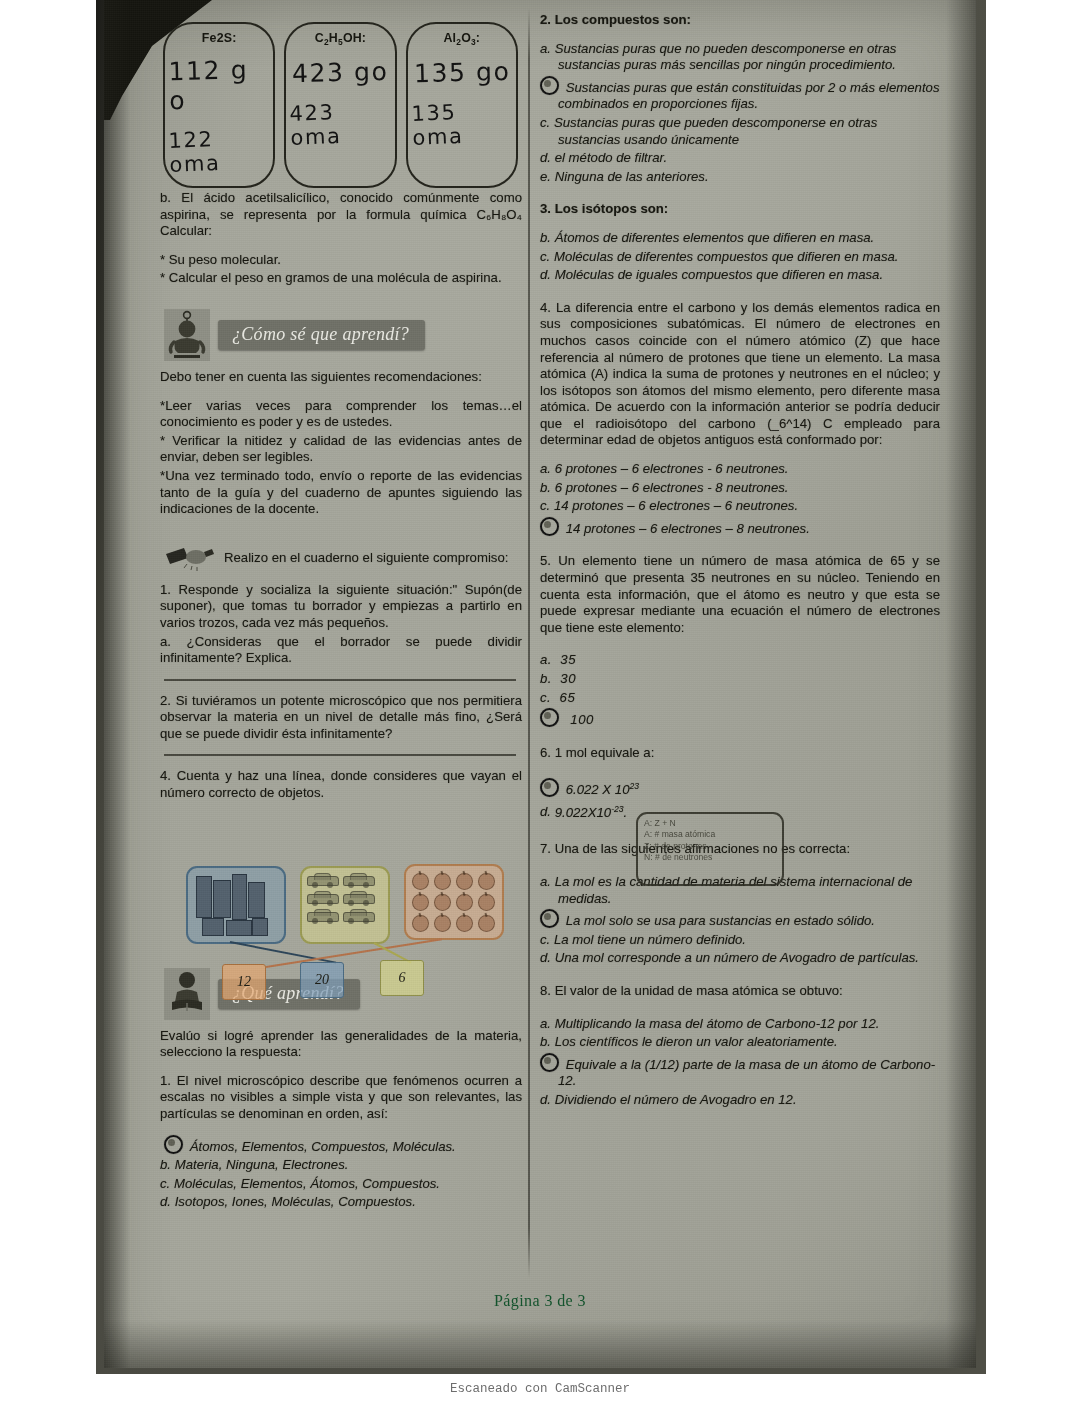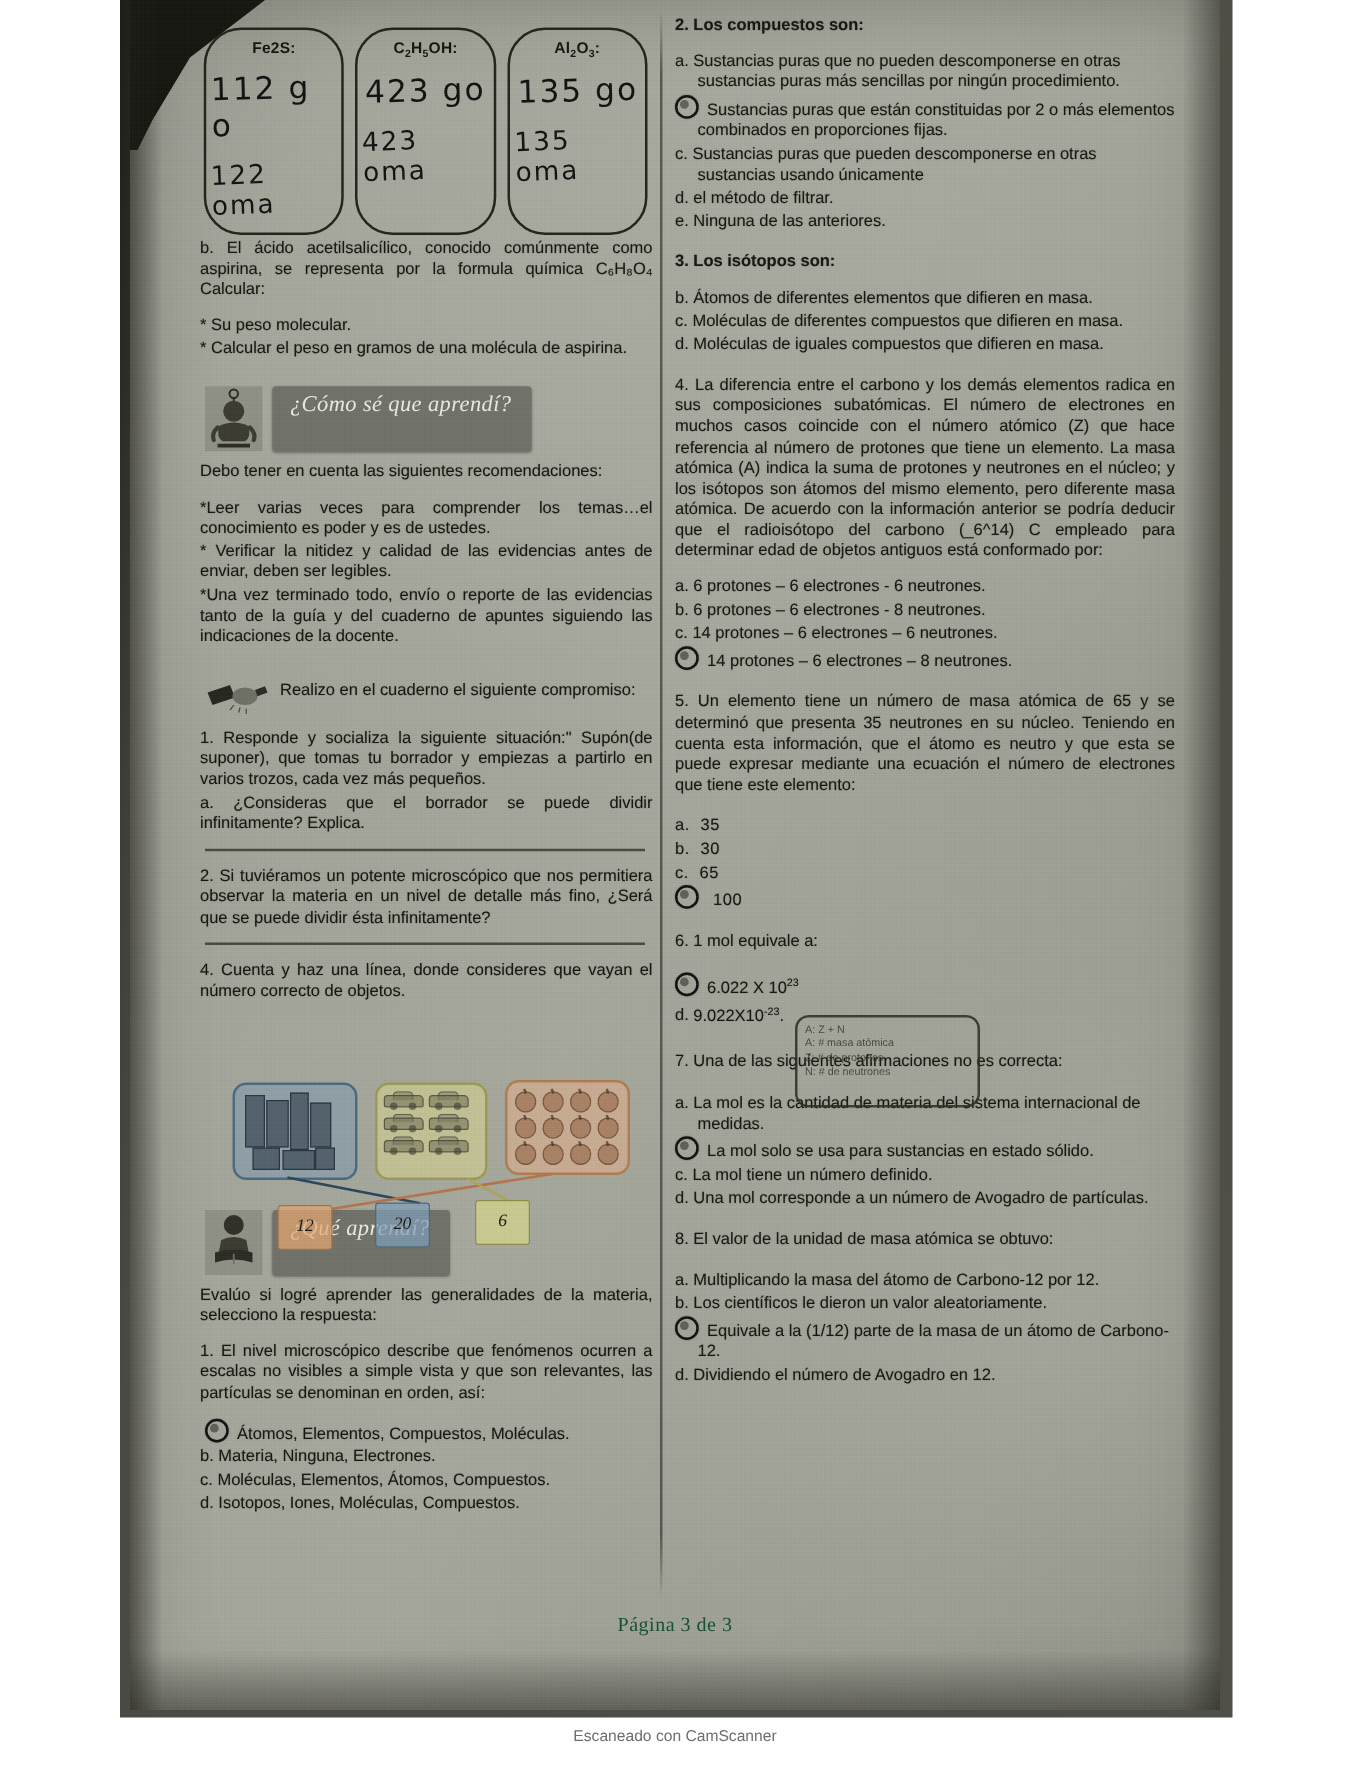--- a/index.html
+++ b/index.html
@@ -48,21 +48,21 @@
     display:flex;gap:9px;}
   .hbox{flex:1;border:2px solid #23231b;border-radius:30px;padding:7px 4px 4px 4px;
         display:flex;flex-direction:column;align-items:center;}
   .hbox-label{font-size:12.4px;color:#14140d;font-weight:bold;letter-spacing:.2px;}
   .hand{font-family:"DejaVu Sans",sans-serif;color:#111;font-size:25px;
         letter-spacing:1.6px;margin-top:11px;transform:rotate(-1.4deg);}
   .hand.small{font-size:21px;margin-top:13px;transform:rotate(-2.2deg);}
   sub{font-size:.68em;}
 
   
-  .banner-row{display:flex;gap:8px;margin:6px 0 8px 4px;}
+  .banner-row{display:flex;align-items:center;gap:8px;margin:6px 0 8px 4px;}
   .banner{background:#6f7067;color:#e9e9e2;font-family:"Liberation Serif",serif;
     font-style:italic;font-size:18px;padding:4px 16px 5px 14px;border-radius:3px;
     box-shadow:0 1px 2px rgba(0,0,0,.35);letter-spacing:.3px;}
   .icon-person{width:46px;height:52px;position:relative;flex:0 0 46px;}
   .icon-bg{position:absolute;inset:0;background:#8e8f85;}
 
   
   .rule{height:2px;background:#2a2a22;margin:12px 6px 12px 4px;opacity:.75;}
 
   
@@ -86,41 +86,41 @@
     background:rgba(120,120,96,.5);border:1px solid rgba(50,50,38,.55);border-bottom:none;}
   .car-w{position:absolute;bottom:0;width:6px;height:6px;border-radius:50%;
     background:rgba(60,60,46,.6);}
   .apple{width:15px;height:15px;border-radius:50% 50% 52% 52%;
     background:rgba(150,104,72,.62);border:1px solid rgba(80,52,34,.55);position:relative;}
   .apple:after{content:"";position:absolute;left:6px;top:-3px;width:2px;height:4px;
     background:rgba(70,48,30,.7);transform:rotate(-18deg);}
   .crate{position:absolute;background:rgba(46,60,74,.62);border:1px solid rgba(24,34,46,.7);}
 
   
-  .opt{position:relative;padding-left:0;}
+  .opt{position:relative;padding-left:0;font-style:italic;}
   .mk{display:inline-block;width:15px;height:15px;border-radius:50%;
       border:2.4px solid #111;vertical-align:-3px;margin-right:3px;position:relative;
       box-shadow:0 0 1px rgba(0,0,0,.6);}
   .mk i{position:absolute;left:2px;top:2px;width:7px;height:7px;border-radius:50%;
         background:rgba(40,40,30,.55);font-style:normal;}
 
   
   #note-box{position:absolute;left:636px;top:812px;width:132px;height:62px;
     border:2px solid #2e2e24;border-radius:11px;padding:4px 6px;
     color:#3a3a30;font-size:8.6px;line-height:11.4px;opacity:.88;}
 
   
   .two-col{display:flex;}
   .two-col>div{flex:1;}
 
   
   #page-footer{position:absolute;left:104px;top:1292px;width:872px;text-align:center;
     font-family:"Liberation Serif",serif;font-size:16px;color:#14532d;letter-spacing:.4px;}
   #camscanner{position:absolute;left:0;top:1382px;width:1080px;text-align:center;
-    font-size:12.5px;color:#6d6d6d;}
+    font-size:12.5px;color:#6d6d6d;font-family:Liberation Mono, monospace;}
 </style>
 </head>
 <body>
 
 <div id="scan-frame">
   <div id="dark-edge"></div>
   <div id="page-sheet"></div>
   <div id="corner-cut"></div>
   <div id="page-shadow-left"></div>
   <div id="page-shadow-right"></div>

